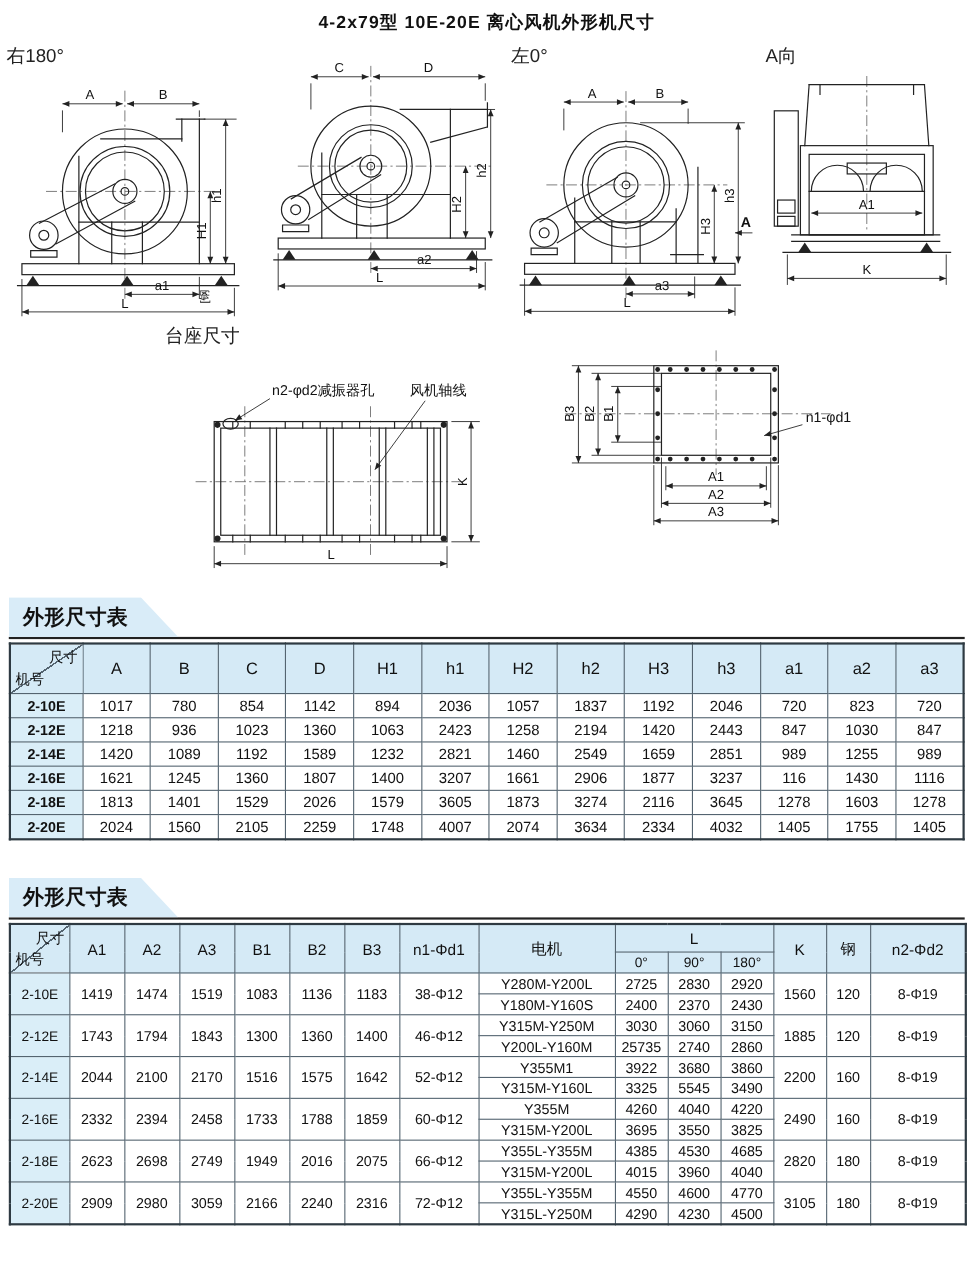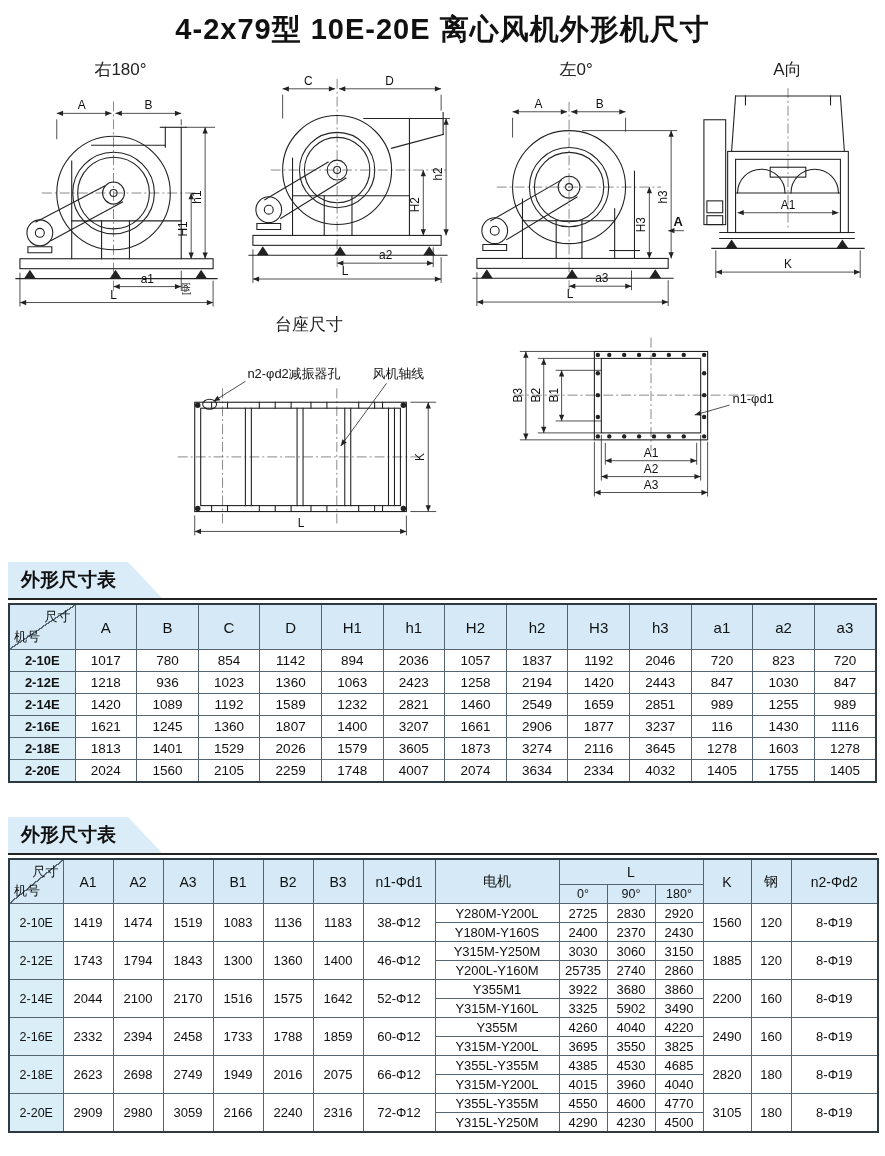--- a/index.html
+++ b/index.html
@@ -6,23 +6,23 @@
     --hdr-bg:#d5eaf6;
     --model-bg:#daeef8;
     --tab-bg:#d9ecf8;
     --line:#222222;
     --border:#546470;
     --border-dark:#2e3a42;
   }
   html,body{margin:0;padding:0;background:#fff;}
   body{width:885px;font-family:"Liberation Sans","DejaVu Sans",sans-serif;color:#111;}
   .page{width:885px;position:relative;padding-bottom:8px;}
-  .title{text-align:center;font-size:29px;font-weight:bold;margin:10px 0 8px 0;letter-spacing:1px;}
+  .title{text-align:center;font-size:16px;font-weight:bold;margin:10px 0 8px 0;letter-spacing:1px;}
   figure{margin:0;}
-  figcaption{text-align:center;font-size:17px;color:#222;margin-bottom:0;}
+  figcaption{font-size:17px;color:#222;margin-bottom:0;}
   .row1{display:flex;justify-content:space-between;align-items:flex-start;padding:0 6px;margin-top:6px;}
   .row2{display:flex;align-items:flex-start;gap:16px;}
   .d5wrap{margin-left:150px;}
   .d6wrap{margin-left:18px;margin-top:10px;}
   svg{display:block;}
   .s{stroke:var(--line);fill:none;stroke-width:1.1;stroke-linecap:square;}
   .dim{stroke:var(--line);fill:none;stroke-width:.8;}
   .cl{stroke:#555;fill:none;stroke-width:.7;stroke-dasharray:10 3 2 3;}
   .fillb{fill:var(--line);stroke:none;}
   .lbl{font-size:12px;fill:#111;font-family:"Liberation Sans","DejaVu Sans",sans-serif;}
@@ -638,21 +638,21 @@
             <td>3922</td>
             <td>3680</td>
             <td>3860</td>
             <td rowspan="2">2200</td>
             <td rowspan="2">160</td>
             <td rowspan="2">8-Φ19</td>
           </tr>
           <tr>
             <td>Y315M-Y160L</td>
             <td>3325</td>
-            <td>5902</td>
+            <td>5545</td>
             <td>3490</td>
           </tr>
           <tr>
             <td rowspan="2" class="model">2-16E</td>
             <td rowspan="2">2332</td>
             <td rowspan="2">2394</td>
             <td rowspan="2">2458</td>
             <td rowspan="2">1733</td>
             <td rowspan="2">1788</td>
             <td rowspan="2">1859</td>

